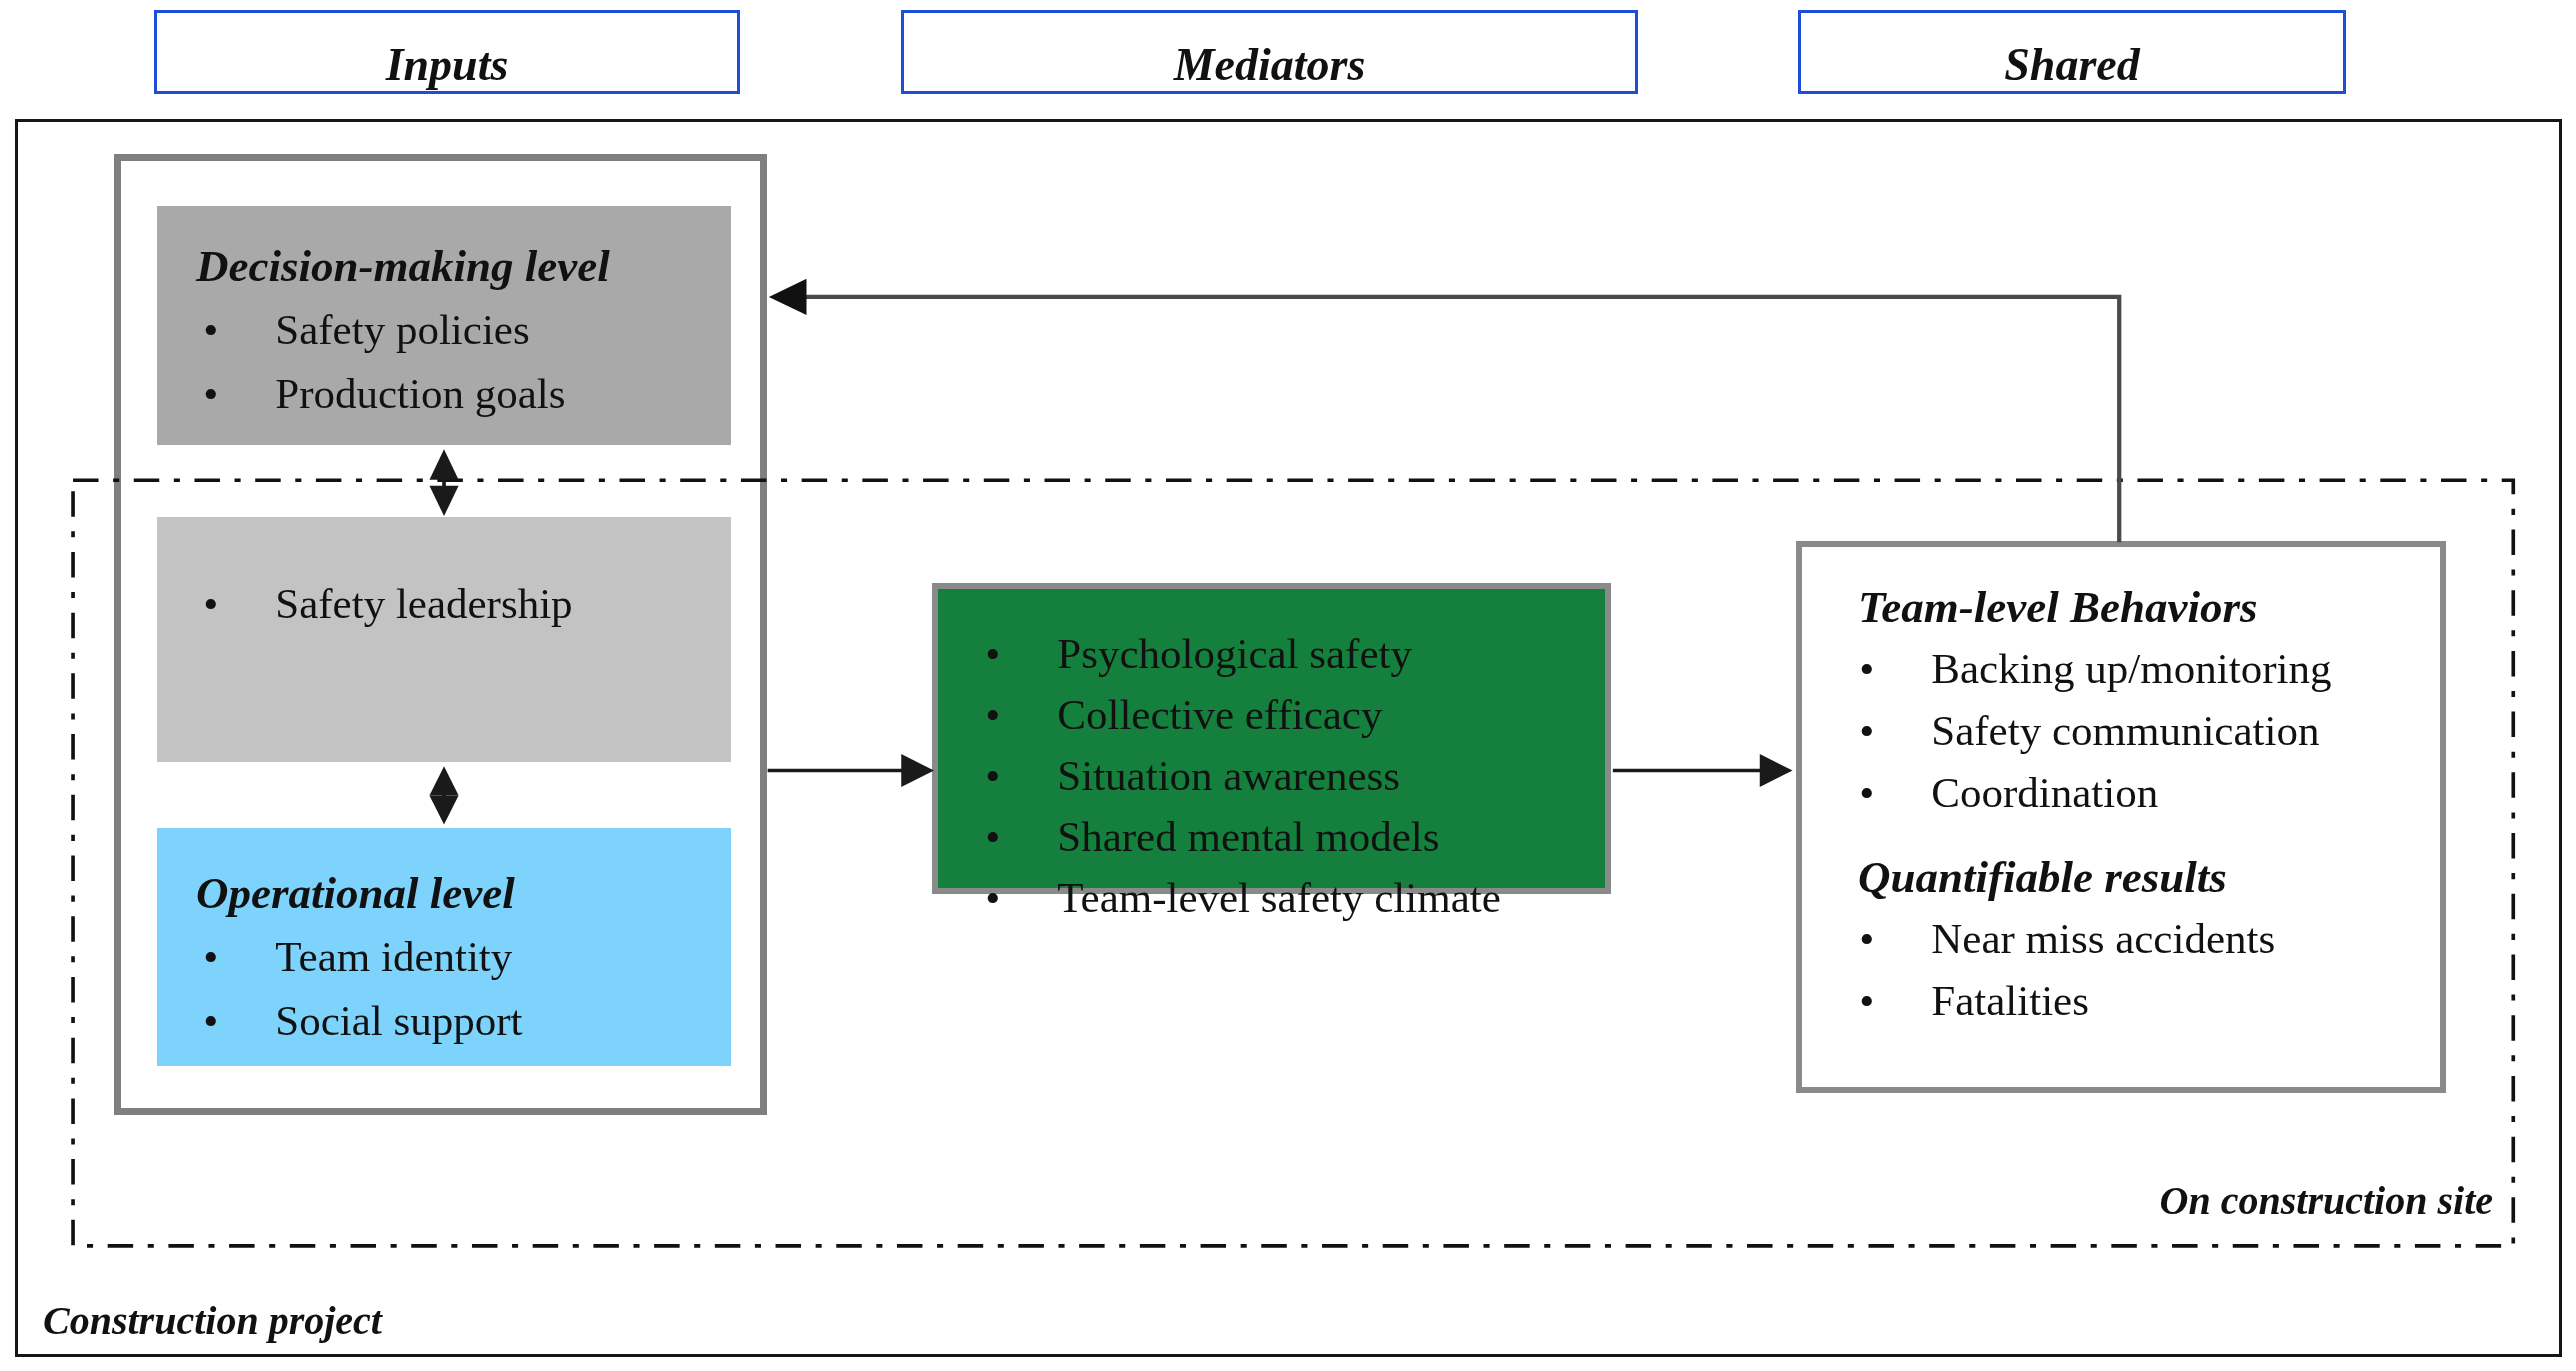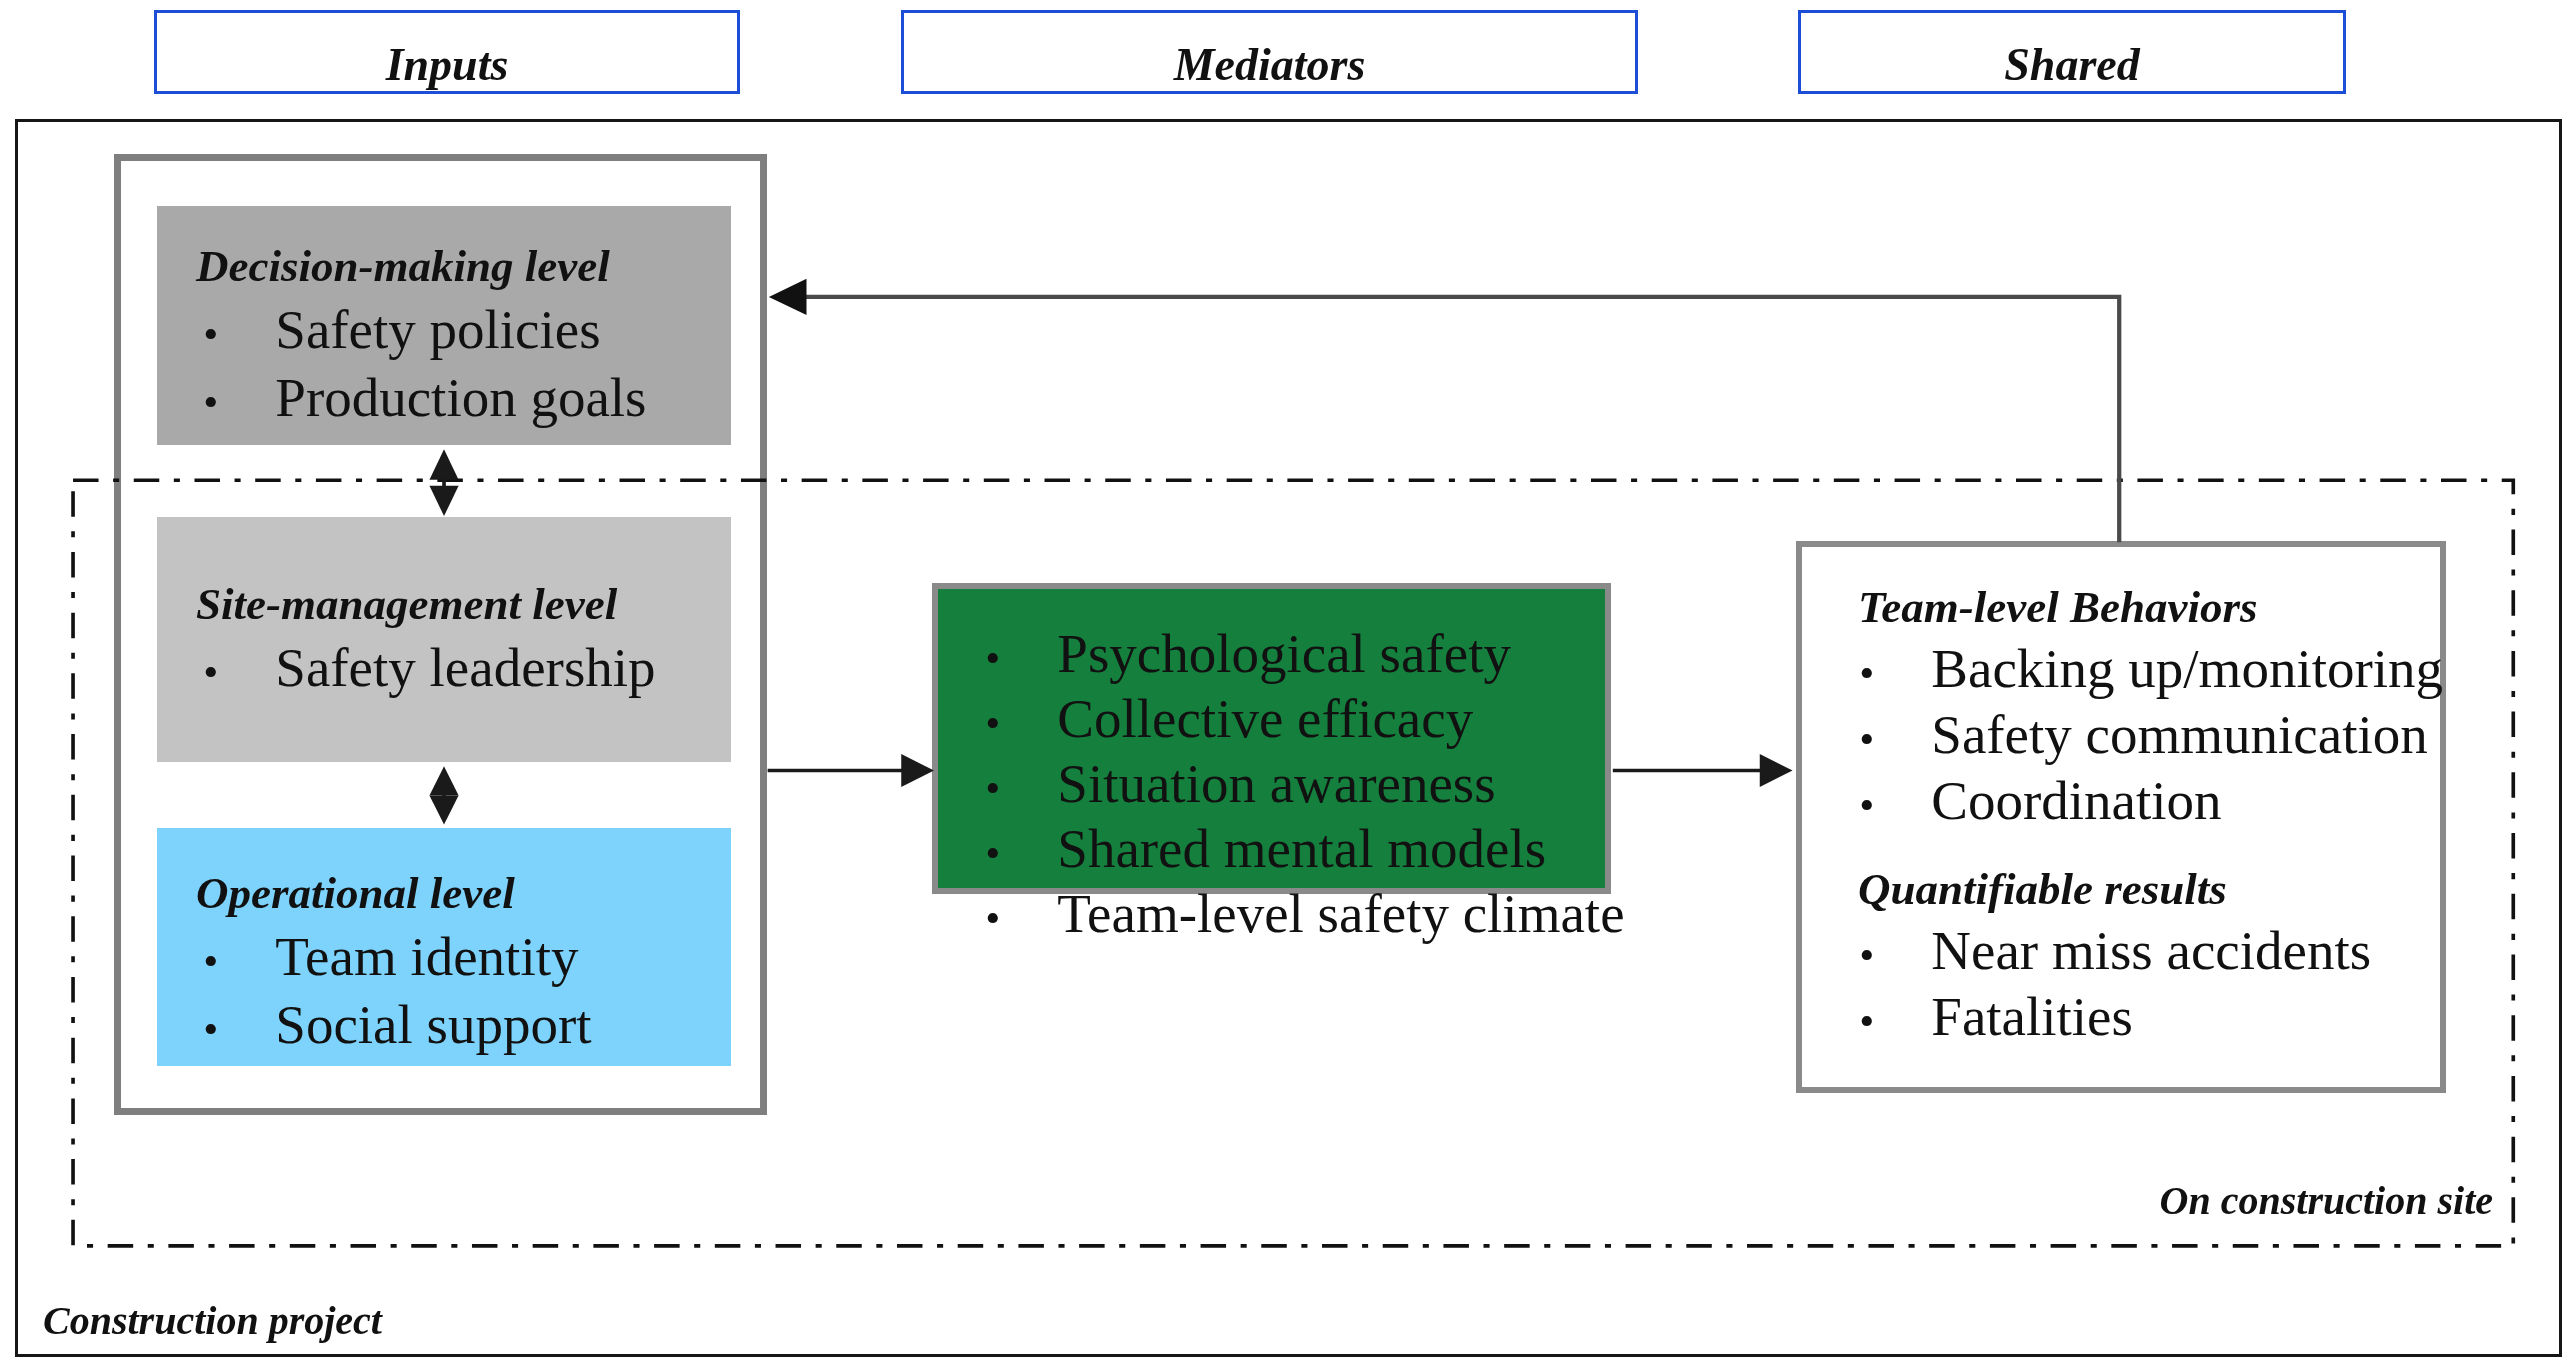--- a/index.html
+++ b/index.html
@@ -31,21 +31,21 @@
   }
 
   
   .level-box{position:absolute;left:157px;width:574px;padding-left:39px;padding-right:12px;}
   .level-decision{top:206px;height:239px;padding-top:28px;}
   .level-site{top:517px;height:245px;padding-top:55px;}
   .level-operational{top:828px;height:238px;padding-top:33px;}
   .level-title{font-size:45px;font-weight:bold;font-style:italic;line-height:64px;white-space:nowrap;}
 
   
-  .bullet-row{display:flex;align-items:baseline;line-height:64px;font-size:55px;white-space:nowrap;}
+  .bullet-row{display:flex;align-items:baseline;line-height:64px;font-size:43px;white-space:nowrap;}
   .bullet-row::before{content:"\2022";width:72px;flex:0 0 72px;padding-left:7.3px;font-size:43px;}
 
   
   .mediators-box{
     position:absolute;left:932px;top:583px;width:679px;height:311px;
     border:6.7px solid #8a8a8a;background:#15803d;padding:34px 6px 0 40px;
   }
   .mediators-box .bullet-row{line-height:61px;}
 
   
@@ -88,21 +88,20 @@
     <div class="level-title">Decision-making level</div>
     <div class="bullet-row">
         <span>Safety policies</span>
       </div>
     <div class="bullet-row">
         <span>Production goals</span>
       </div>
   </div>
 
   <div class="level-box level-site" style="background: rgb(195, 195, 195);">
-    <div class="level-title">Site-management level</div>
     <div class="bullet-row">
         <span>Safety leadership</span>
       </div>
   </div>
 
   <div class="level-box level-operational" style="background: #7dd3fc;">
     <div class="level-title">Operational level</div>
     <div class="bullet-row">
         <span>Team identity</span>
       </div>

